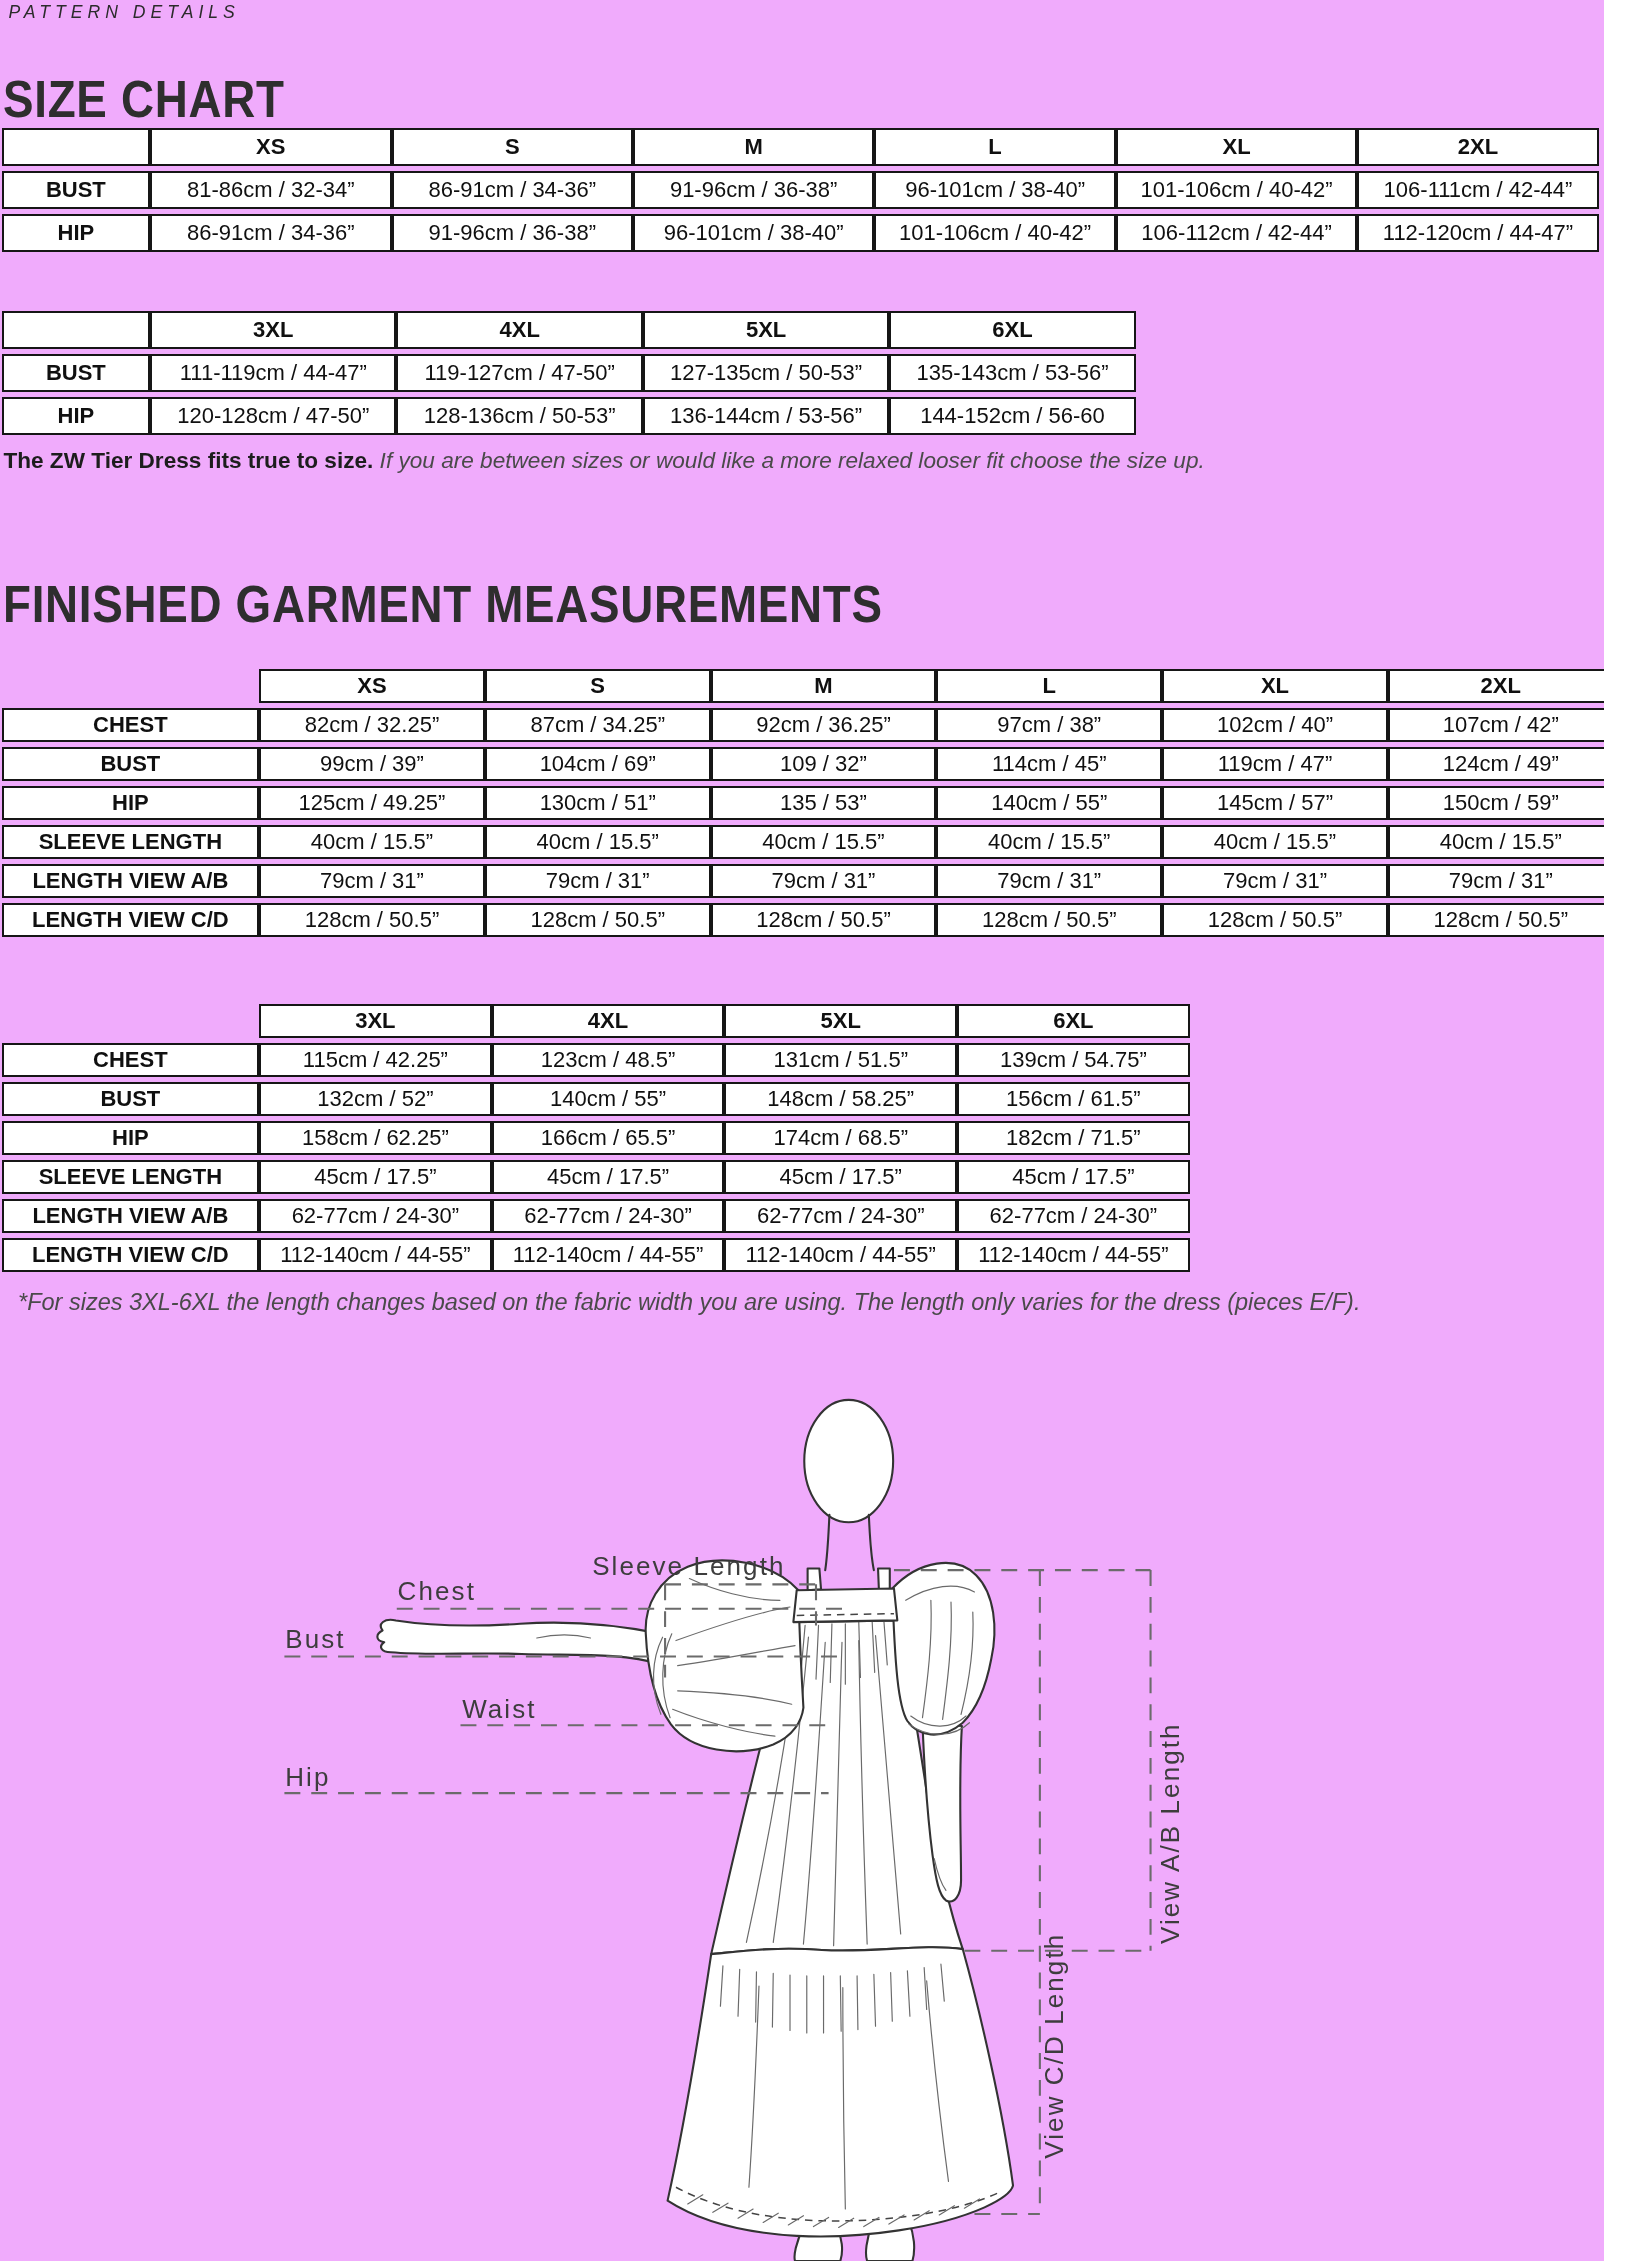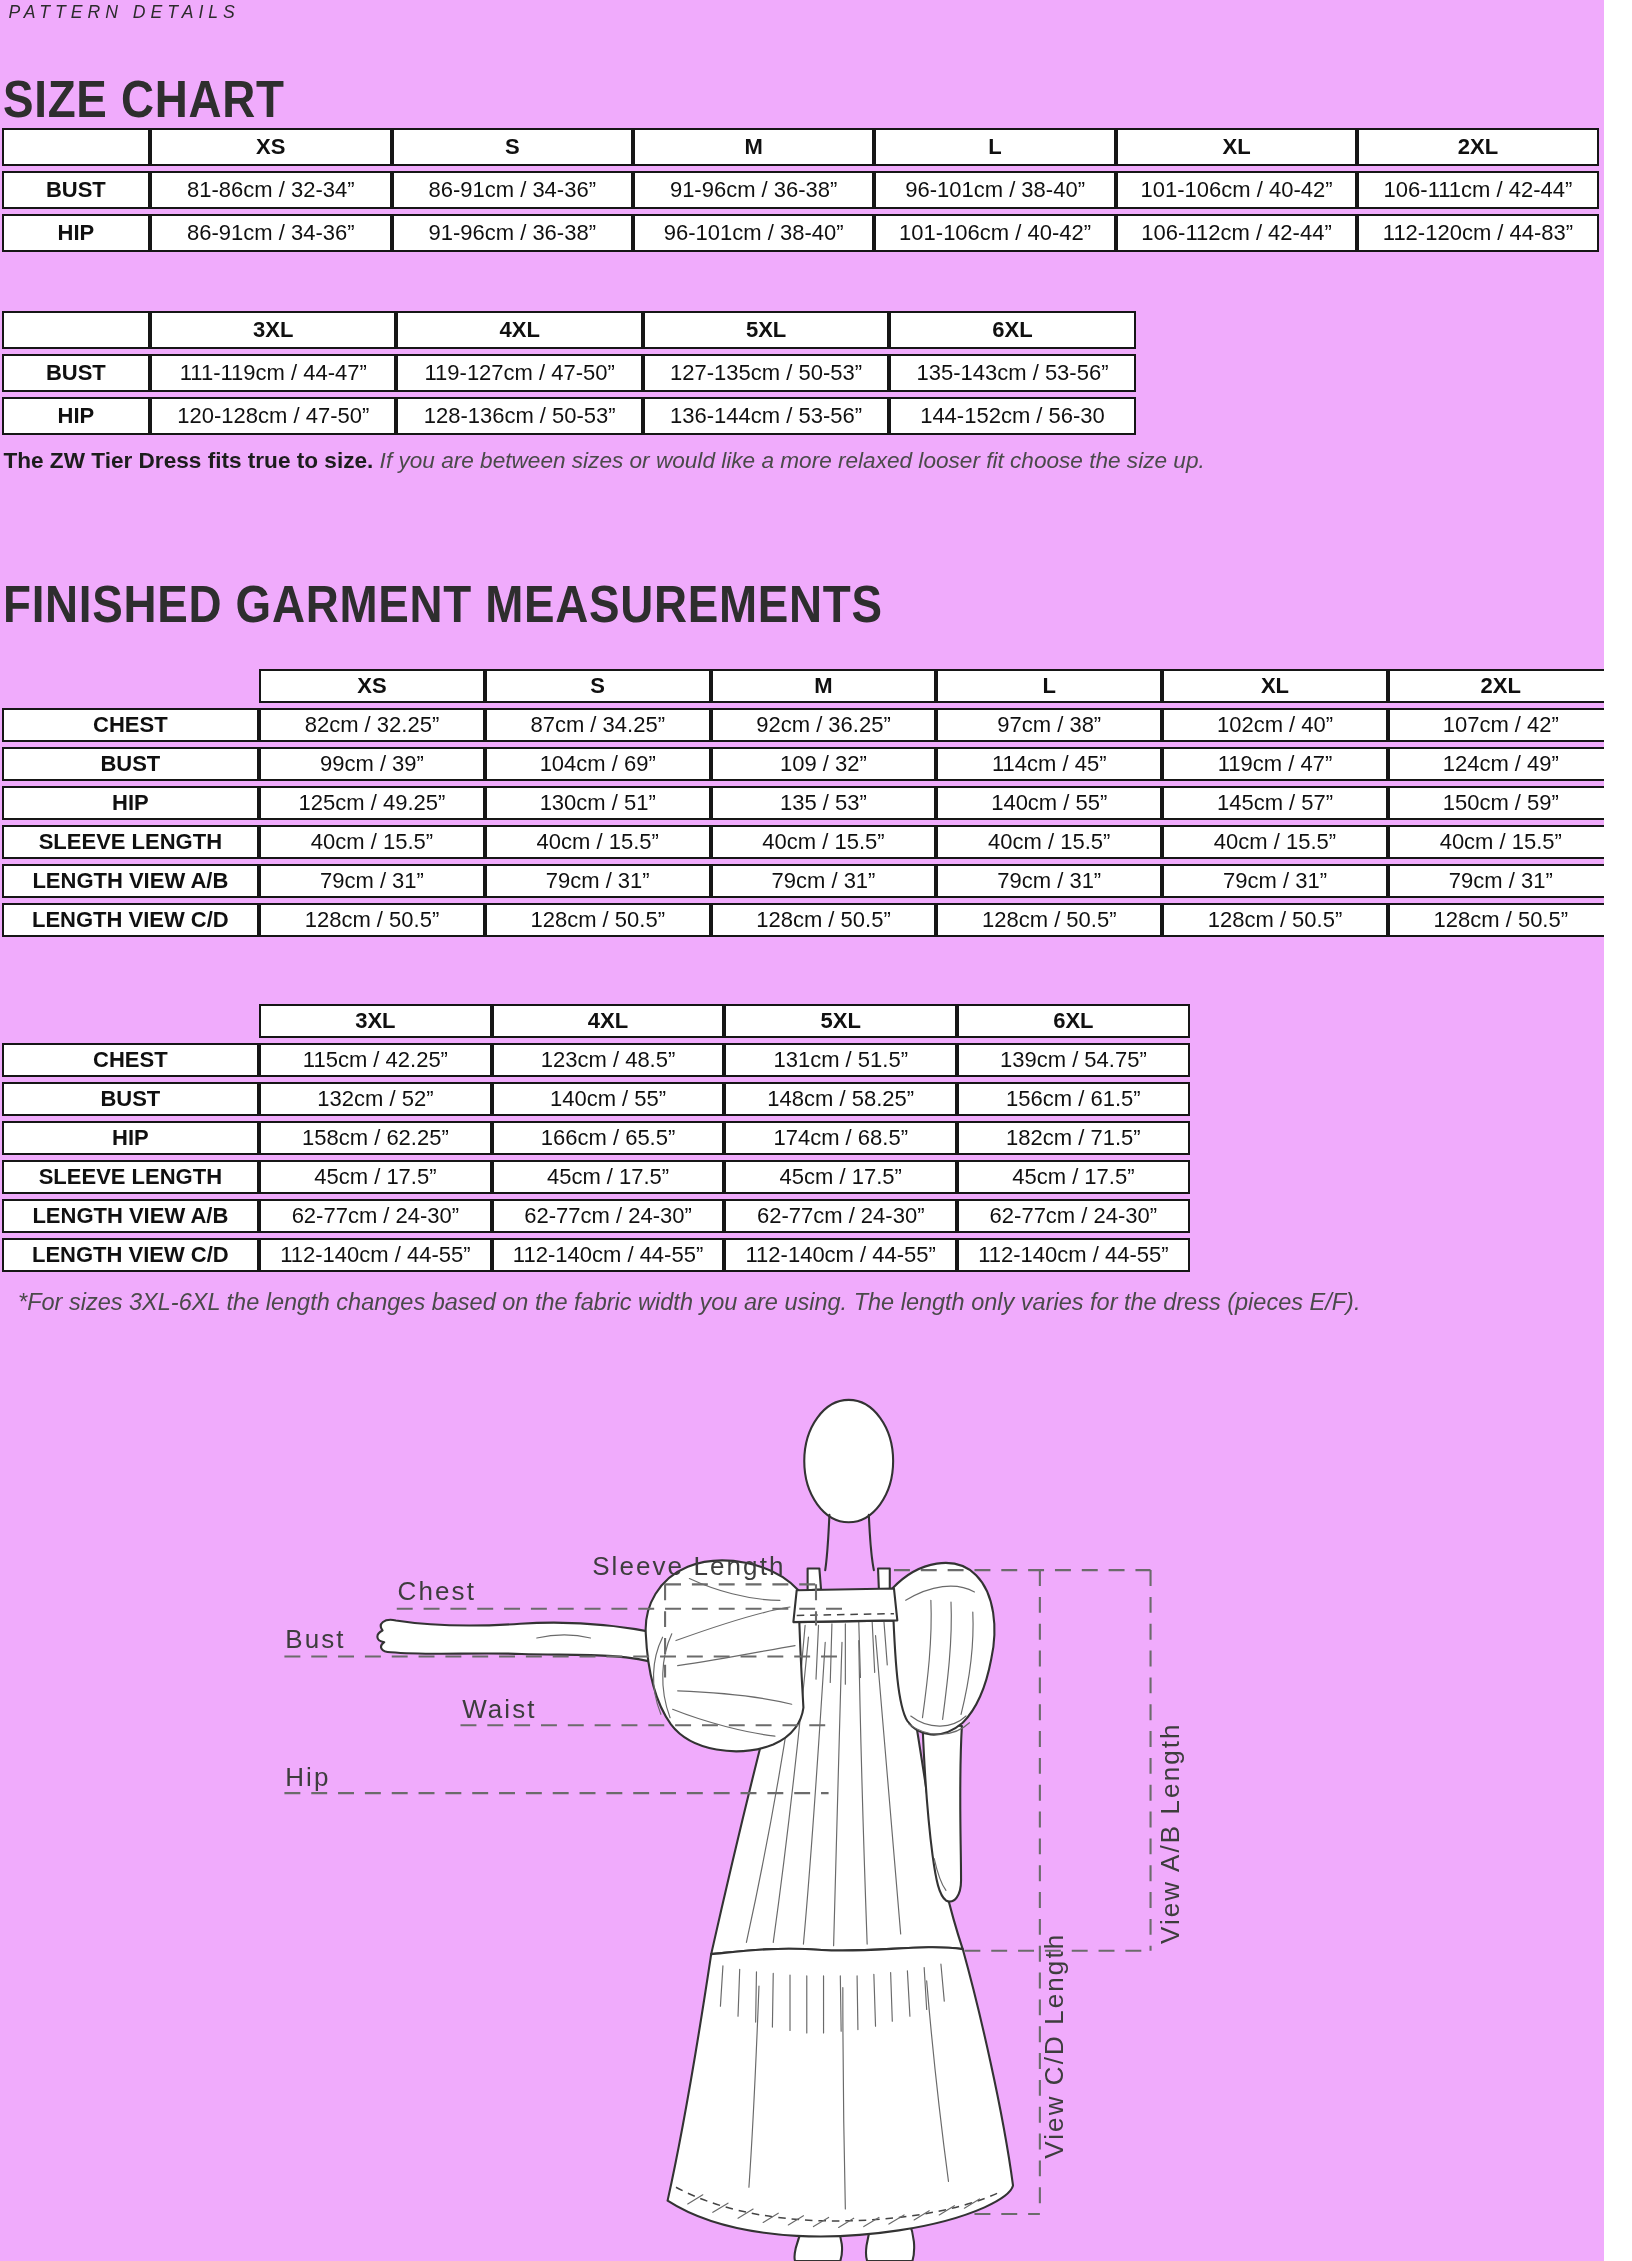--- a/index.html
+++ b/index.html
@@ -68,21 +68,21 @@
           <td>101-106cm / 40-42”</td>
           <td>106-111cm / 42-44”</td>
         </tr>
         <tr>
           <td class="lbl">HIP</td>
           <td>86-91cm / 34-36”</td>
           <td>91-96cm / 36-38”</td>
           <td>96-101cm / 38-40”</td>
           <td>101-106cm / 40-42”</td>
           <td>106-112cm / 42-44”</td>
-          <td>112-120cm / 44-83”</td>
+          <td>112-120cm / 44-47”</td>
         </tr>
       </tbody>
     </table>
   <table class="tbl" id="size-table-b">
       <tbody>
         <tr>
           <td class="c0"></td>
           <td class="hd">3XL</td>
           <td class="hd">4XL</td>
           <td class="hd">5XL</td>
@@ -93,21 +93,21 @@
           <td>111-119cm / 44-47”</td>
           <td>119-127cm / 47-50”</td>
           <td>127-135cm / 50-53”</td>
           <td>135-143cm / 53-56”</td>
         </tr>
         <tr>
           <td class="lbl">HIP</td>
           <td>120-128cm / 47-50”</td>
           <td>128-136cm / 50-53”</td>
           <td>136-144cm / 53-56”</td>
-          <td>144-152cm / 56-30</td>
+          <td>144-152cm / 56-60</td>
         </tr>
       </tbody>
     </table>
 
   <div id="fit-note">
     <span class="b">The ZW Tier Dress fits true to size.</span><span class="i"> If you are between sizes or would like a more relaxed looser fit choose the size up.</span>
   </div>
 
   <div class="h1" id="fgm-heading">FINISHED GARMENT MEASUREMENTS</div>
 

